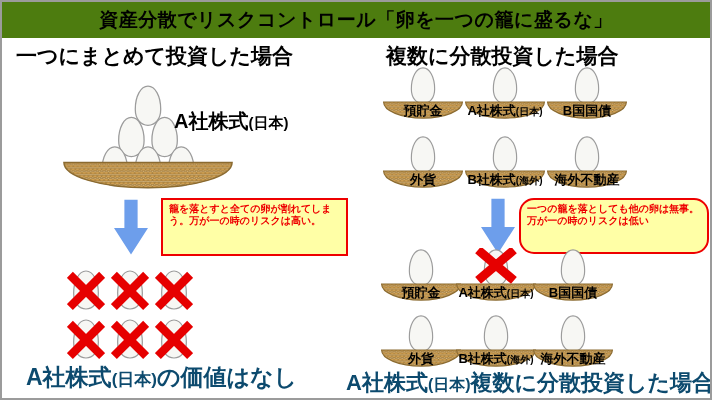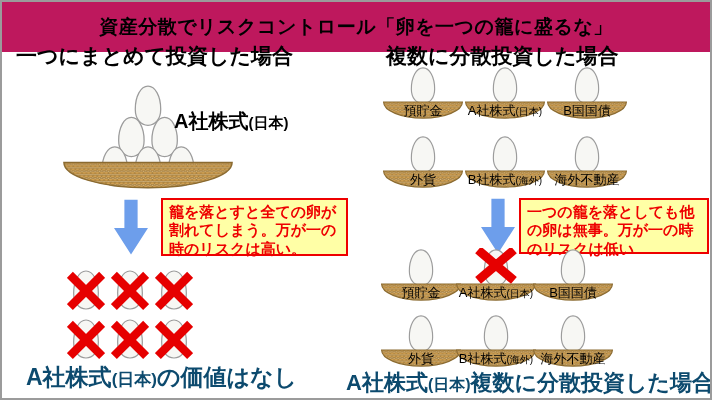--- a/index.html
+++ b/index.html
@@ -4,22 +4,22 @@
 <style>
   html,body{margin:0;padding:0;background:#fff;}
   .stage{
     position:relative;width:712px;height:400px;box-sizing:border-box;
     border:2px solid #9b9b9b;background:#ffffff;overflow:hidden;
     font-family:"Liberation Sans","DejaVu Sans",sans-serif;
   }
   .defs-svg{position:absolute;width:0;height:0;}
   
   .titlebar{
-    position:absolute;left:0;top:0;width:100%;height:50px;
-    background:#be185d;display:flex;align-items:center;justify-content:center;
+    position:absolute;left:0;top:0;width:100%;height:36px;
+    background:#4d7c0f;display:flex;align-items:center;justify-content:center;
   }
   .titlebar h1{
     margin:0;font-size:19px;font-weight:bold;color:#000;letter-spacing:.5px;
   }
   .heading{
     position:absolute;font-size:21px;font-weight:bold;color:#000;white-space:nowrap;
   }
   .h-left{left:14px;top:40px;}
   .h-right{left:384px;top:40px;}
   
@@ -27,32 +27,32 @@
   .pyramid-label{
     position:absolute;left:172px;top:106px;font-weight:bold;color:#000;
     font-size:20px;white-space:nowrap;
   }
   .pyramid-label .sub{font-size:15px;}
   
   .unit{position:absolute;width:86px;height:54px;}
   .unit svg{display:block;width:86px;height:54px;}
   .unit-label{
     position:absolute;bottom:3px;left:50%;transform:translateX(-50%);
-    font-size:13px;font-weight:normal;color:#000;white-space:nowrap;line-height:1;
+    font-size:13px;font-weight:bold;color:#000;white-space:nowrap;line-height:1;
   }
   .unit-label .sub{font-size:10px;}
   
   .arrow{position:absolute;width:34px;height:58px;}
   
   .note{
     position:absolute;box-sizing:border-box;background:#ffffa6;border:2px solid #ee0000;
-    color:#ee0000;font-weight:bold;font-size:15px;line-height:1.22;padding:3px 6px;
+    color:#ee0000;font-weight:bold;font-size:10px;line-height:1.22;padding:3px 6px;
   }
   .note-left{left:159px;top:196px;width:187px;height:58px;}
-  .note-right{left:517px;top:196px;width:190px;height:56px;}
+  .note-right{left:517px;top:196px;width:190px;height:56px;border-radius:15px;}
   
   .xegg{position:absolute;width:38px;height:46px;}
   .xegg svg{display:block;width:38px;height:46px;}
   
   .caption{position:absolute;font-weight:bold;color:#0c4a6e;white-space:nowrap;}
   .cap-left{left:24px;top:360px;font-size:23px;}
   .cap-left .sub{font-size:17px;}
   .cap-right{left:344px;top:366px;font-size:22px;}
   .cap-right .sub{font-size:16px;}
 </style>

